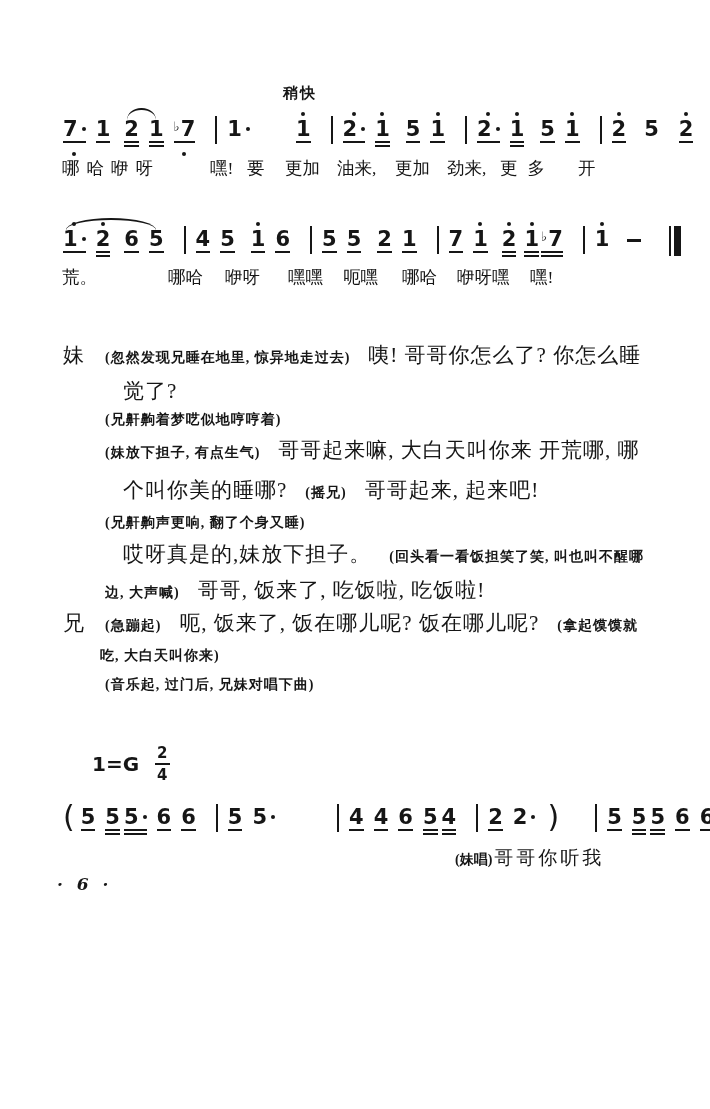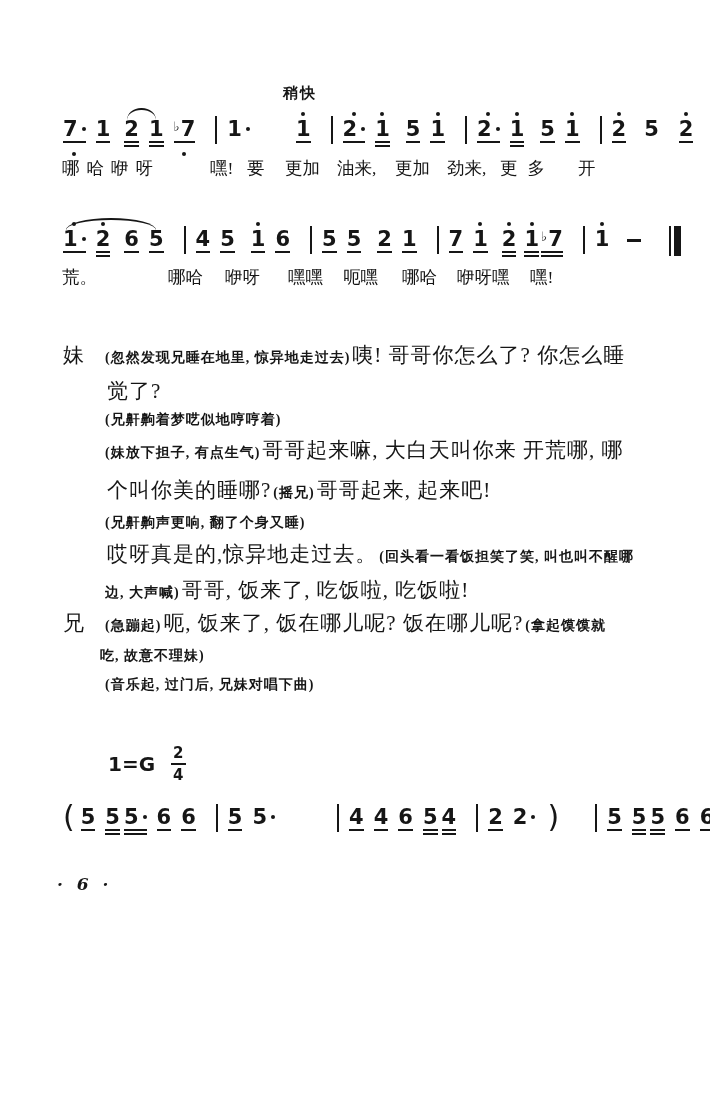--- a/index.html
+++ b/index.html
@@ -39,21 +39,21 @@
   .ftop{font:bold 15px "DejaVu Sans", sans-serif;border-bottom:2px solid #161616;padding:0 2px 1px;}
   .fbot{font:bold 15px "DejaVu Sans", sans-serif;padding-top:1px;}
   .cue{position:absolute;white-space:nowrap;}
   .cue-label{font-size:14px;font-weight:bold;margin-right:2px;}
   .cue-text{font-size:19px;letter-spacing:3px;}
   .pagenum{position:absolute;font:italic bold 17px "DejaVu Serif", serif;letter-spacing:4px;}
   
   .dline{position:absolute;left:63px;width:600px;white-space:nowrap;}
   .spk{display:inline-block;width:42px;font-size:21px;vertical-align:baseline;}
   .stage{font-size:14px;font-weight:bold;letter-spacing:1px;}
-  .speech{font-size:21px;letter-spacing:1px;margin:0 2px;}
+  .speech{font-size:21px;letter-spacing:1px;margin:0 18px;}
   
   .watermark{position:absolute;right:2px;top:1078px;font:bold 23px "DejaVu Sans Mono", monospace;letter-spacing:-1px;white-space:nowrap;}
 </style>
 </head>
 <body>
 
 <div class="page">
 
   <div class="tempo" style="left:283px;top:84px;">稍快</div>
 
@@ -521,37 +521,37 @@
     <div class="dline" style="top:436px">
       <span class="spk"></span><span class="stage">(妹放下担子, 有点生气)</span><span class="speech">哥哥起来嘛, 大白天叫你来 开荒哪, 哪</span>
     </div>
     <div class="dline" style="top:476px">
       <span class="spk"></span><span class="speech">个叫你美的睡哪?</span><span class="stage">(摇兄)</span><span class="speech">哥哥起来, 起来吧!</span>
     </div>
     <div class="dline" style="top:513px">
       <span class="spk"></span><span class="stage">(兄鼾齁声更响, 翻了个身又睡)</span>
     </div>
     <div class="dline" style="top:540px">
-      <span class="spk"></span><span class="speech">哎呀真是的,惊异地走过去。</span><span class="stage">(回头看一看饭担笑了笑, 叫也叫不醒哪</span>
+      <span class="spk"></span><span class="speech">哎呀真是的,妹放下担子。</span><span class="stage">(回头看一看饭担笑了笑, 叫也叫不醒哪</span>
     </div>
     <div class="dline" style="top:576px">
       <span class="spk"></span><span class="stage">边, 大声喊)</span><span class="speech">哥哥, 饭来了, 吃饭啦, 吃饭啦!</span>
     </div>
     <div class="dline" style="top:609px">
       <span class="spk">兄</span><span class="stage">(急蹦起)</span><span class="speech">呃, 饭来了, 饭在哪儿呢? 饭在哪儿呢?</span><span class="stage">(拿起馍馍就</span>
     </div>
     <div class="dline" style="top:646px;left:58px">
-      <span class="spk"></span><span class="stage">吃, 故意不理妹)</span>
+      <span class="spk"></span><span class="stage">吃, 大白天叫你来)</span>
     </div>
     <div class="dline" style="top:675px">
       <span class="spk"></span><span class="stage">(音乐起, 过门后, 兄妹对唱下曲)</span>
     </div>
   </div>
 
-  <div class="keysig" style="left:108px;top:744px;">
+  <div class="keysig" style="left:92px;top:744px;">
     <span>1=G</span>
     <span class="frac">
       <span class="ftop">2</span>
       <span class="fbot">4</span>
     </span>
   </div>
 
   <div class="mrow" id="mline2" style="left:63px;top:788px;">
       <span class="paren">(</span>
       <span class="note" style="margin-right: 10px;">
@@ -749,16 +749,19 @@
         <span class="drow">
           <span class="dgt">6</span>
         </span>
         <span class="uls">
           <span class="ul"></span>
         </span>
         <span class="lod"></span>
       </span>
     </div>
 
+  <div class="cue" style="left:455px;top:845px;">
+    <span class="cue-label">(妹唱)</span><span class="cue-text">哥哥你听我</span>
+  </div>
 
   <div class="pagenum" style="left:57px;top:874px;">· 6 ·</div>
 
 </div>
 
 </body></html>

